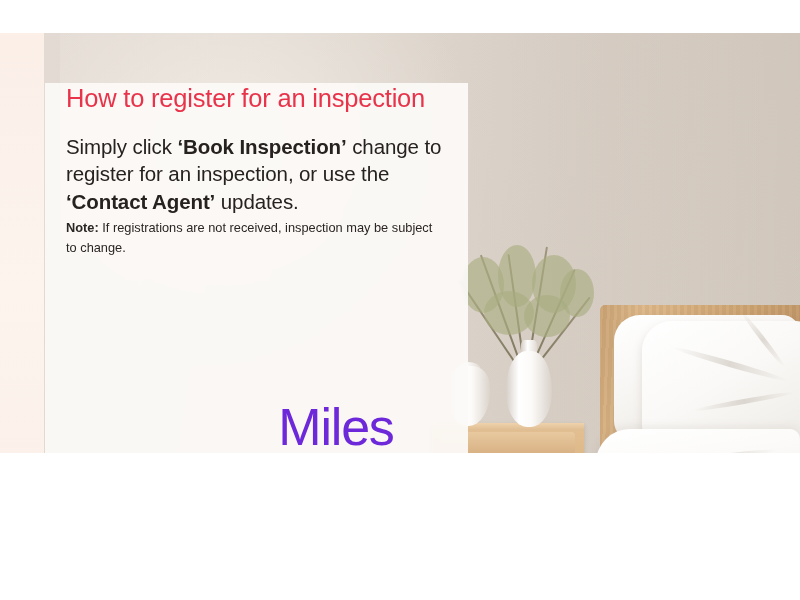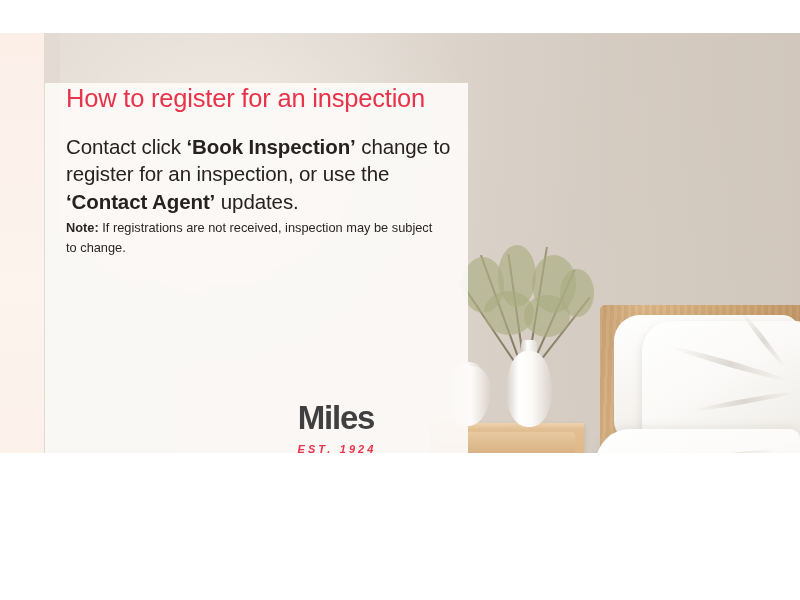--- a/index.html
+++ b/index.html
@@ -197,21 +197,21 @@
   .lead b { font-weight:700;text-align:center; }
   .body-para {
     margin-top:22px; color:#2A2624; font-size:12.8px; font-weight:400;
     line-height:1.55; max-width:374px;
   }
   .body-para.second { margin-top:2px; }
   .body-para b { font-weight:700; }
 
   .logo-wrap { position:absolute; left:66px; top:318px; width:390px; text-align:center; }
   .logo-word {
-    color:#404040; font-size:33px; font-weight:700; letter-spacing:-1.2px;
+    color:#6d28d9; font-size:52px; font-weight:400; letter-spacing:-1.2px;
     line-height:1; display:inline-block; padding-left:18px;
   }
   .logo-est {
     margin-top:9px; color:#E8334A; font-size:11px; font-weight:700;
     letter-spacing:3.1px; padding-left:20px;font-style:italic;
   }
 
   
   .bar { position:absolute; left:0; width:800px; background:#FFFFFF; }
   .bar.top { top:0; height:33px; }
@@ -295,21 +295,21 @@
     <div class="vase-a-neck"></div>
     <div class="vase-a"></div>
     <div class="vase-b-neck"></div>
     <div class="vase-b"></div>
 
     <div class="panel"></div>
 
     <div class="panel-inner">
       <div class="headline">How to register for an inspection</div>
 
-      <div class="lead"><span>Contact click </span><b>‘Book Inspection’</b><span> change to register for an inspection, or use the </span><b>‘Contact Agent’</b><span> updates.</span></div>
+      <div class="lead"><span>Simply click </span><b>‘Book Inspection’</b><span> change to register for an inspection, or use the </span><b>‘Contact Agent’</b><span> updates.</span></div>
 
 
       <div class="body-para second"><b>Note:</b><span> If registrations are not received, inspection may be subject to change.</span></div>
 
       <div class="logo-wrap">
         <div class="logo-word">Miles</div>
         <div class="logo-est">EST. 1924</div>
       </div>
     </div>
 

